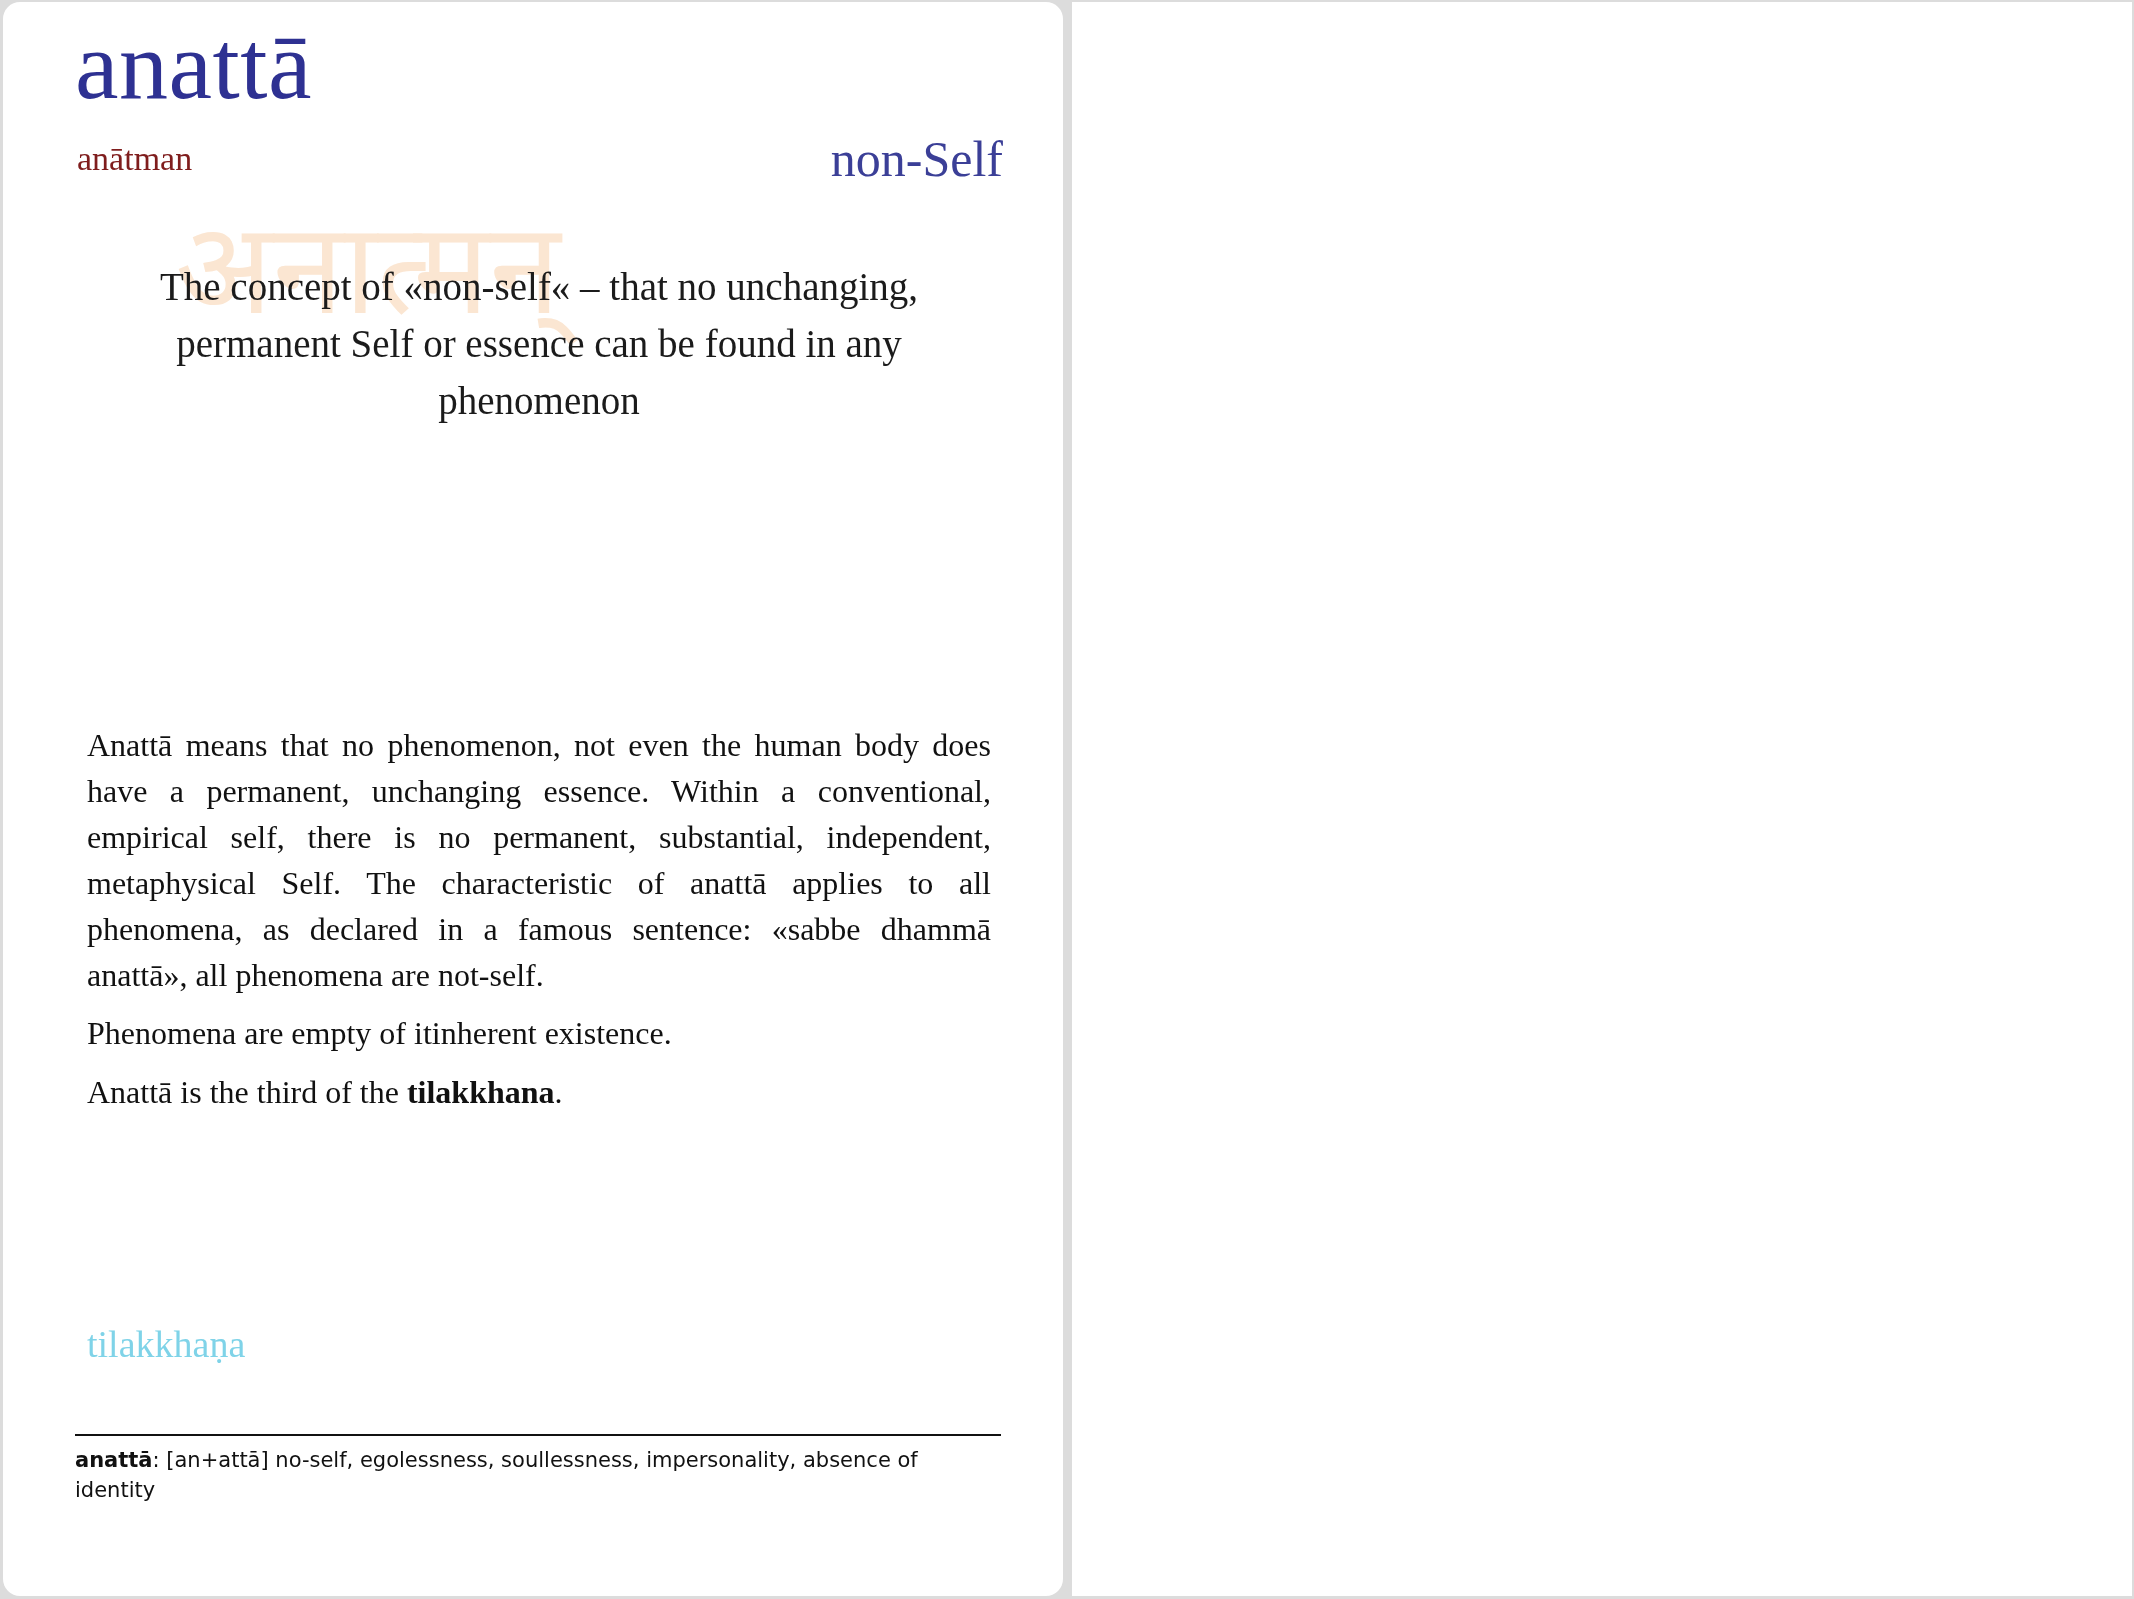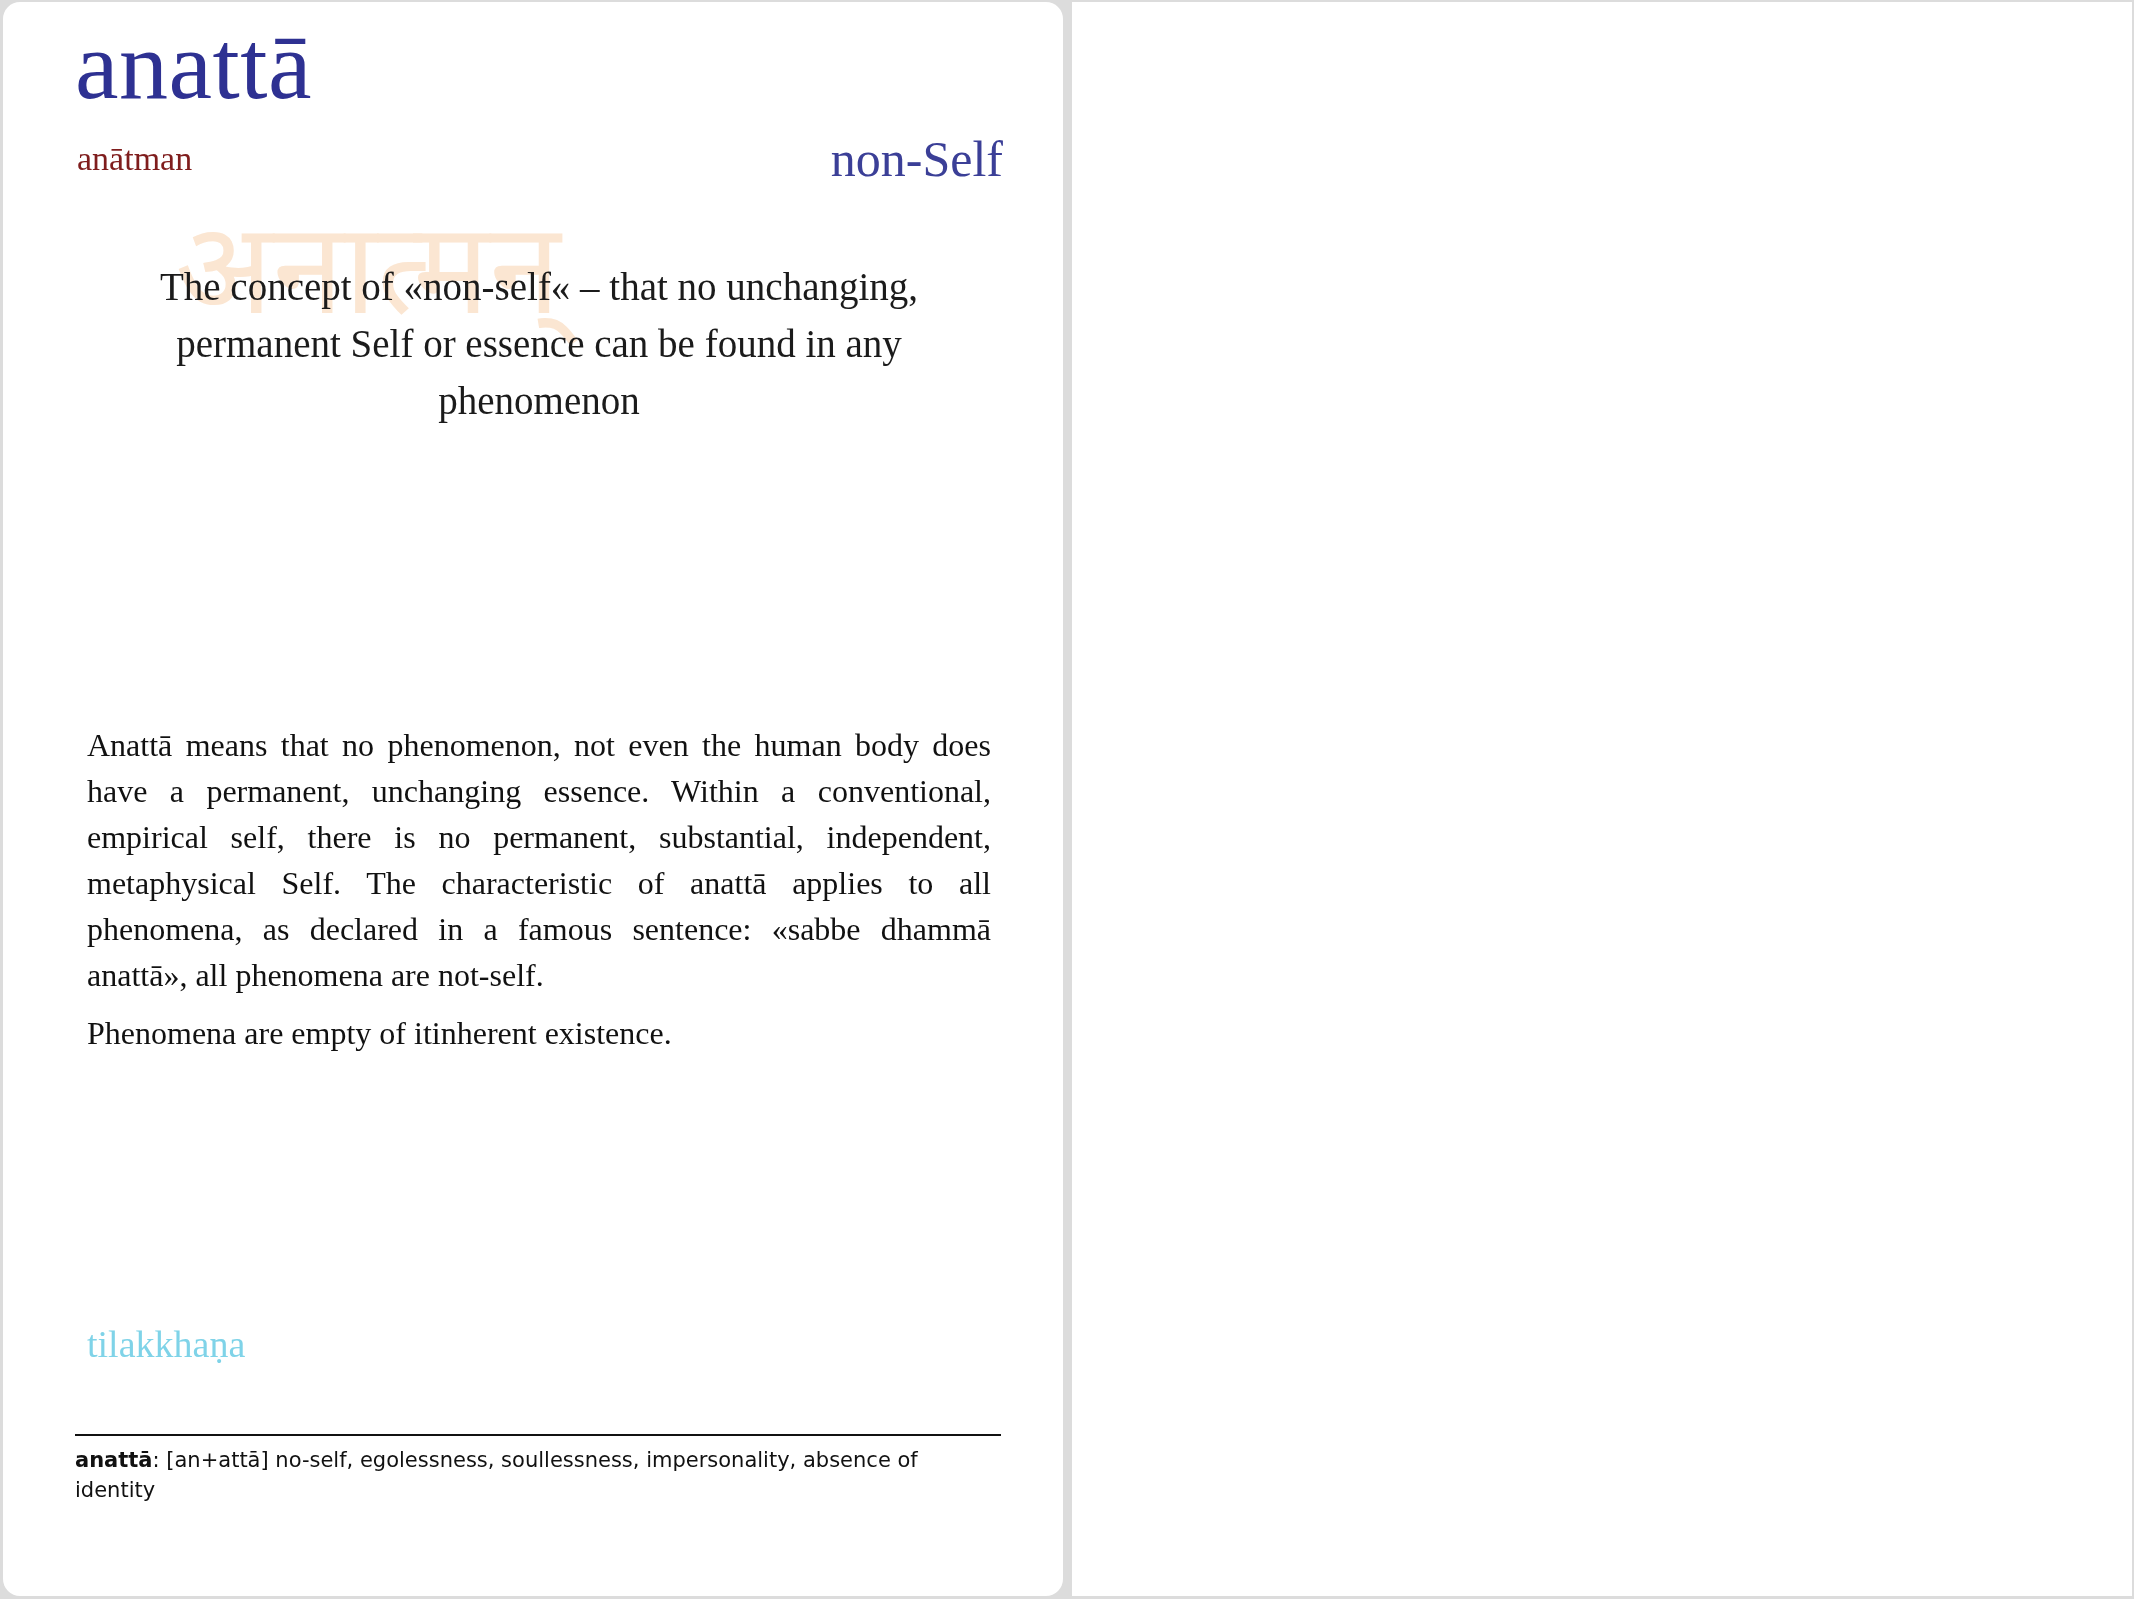--- a/index.html
+++ b/index.html
@@ -166,20 +166,21 @@
     </div>
 
     <div class="definition-zone">
       <div class="watermark">अनात्मन्</div>
       <div class="definition-text">The concept of «non-self« – that no unchanging, permanent Self or essence can be found in any phenomenon</div>
     </div>
 
     <div class="body-copy">
       <p class="justified">Anattā means that no phenomenon, not even the human body does have a permanent, unchanging essence. Within a conventional, empirical self, there is no permanent, substantial, independent, metaphysical Self. The characteristic of anattā applies to all phenomena, as declared in a famous sentence: «sabbe dhammā anattā», all phenomena are not-self.</p>
       <p class="plain">Phenomena are empty of itinherent existence.</p>
+      <p class="plain"><span>Anattā is the third of the </span><b>tilakkhana</b><span>.</span></p>
     </div>
 
     <div class="crossref">tilakkhaṇa</div>
 
     <div class="footnote">
       <div class="footnote-rule"></div>
       <div class="footnote-text"><b>anattā</b><span>: </span><span>[an+attā] no-self, egolessness, soullessness, impersonality, absence of identity</span></div>
     </div>
 
   </div>

